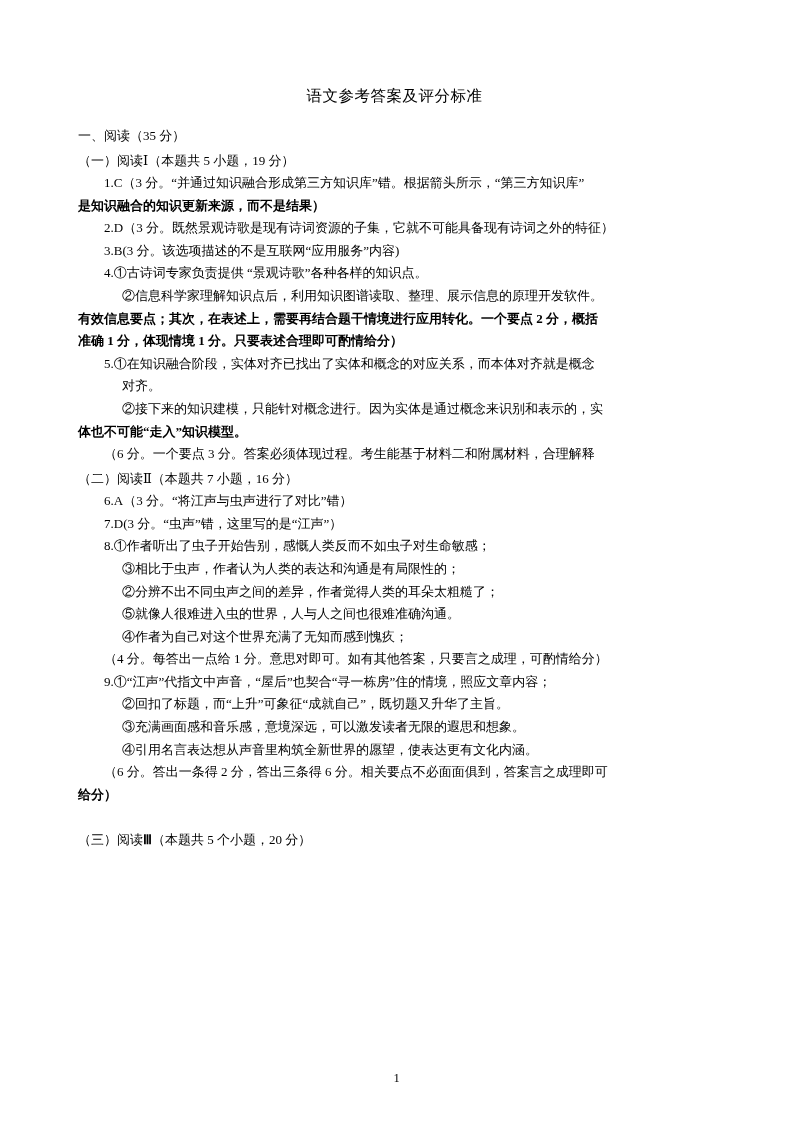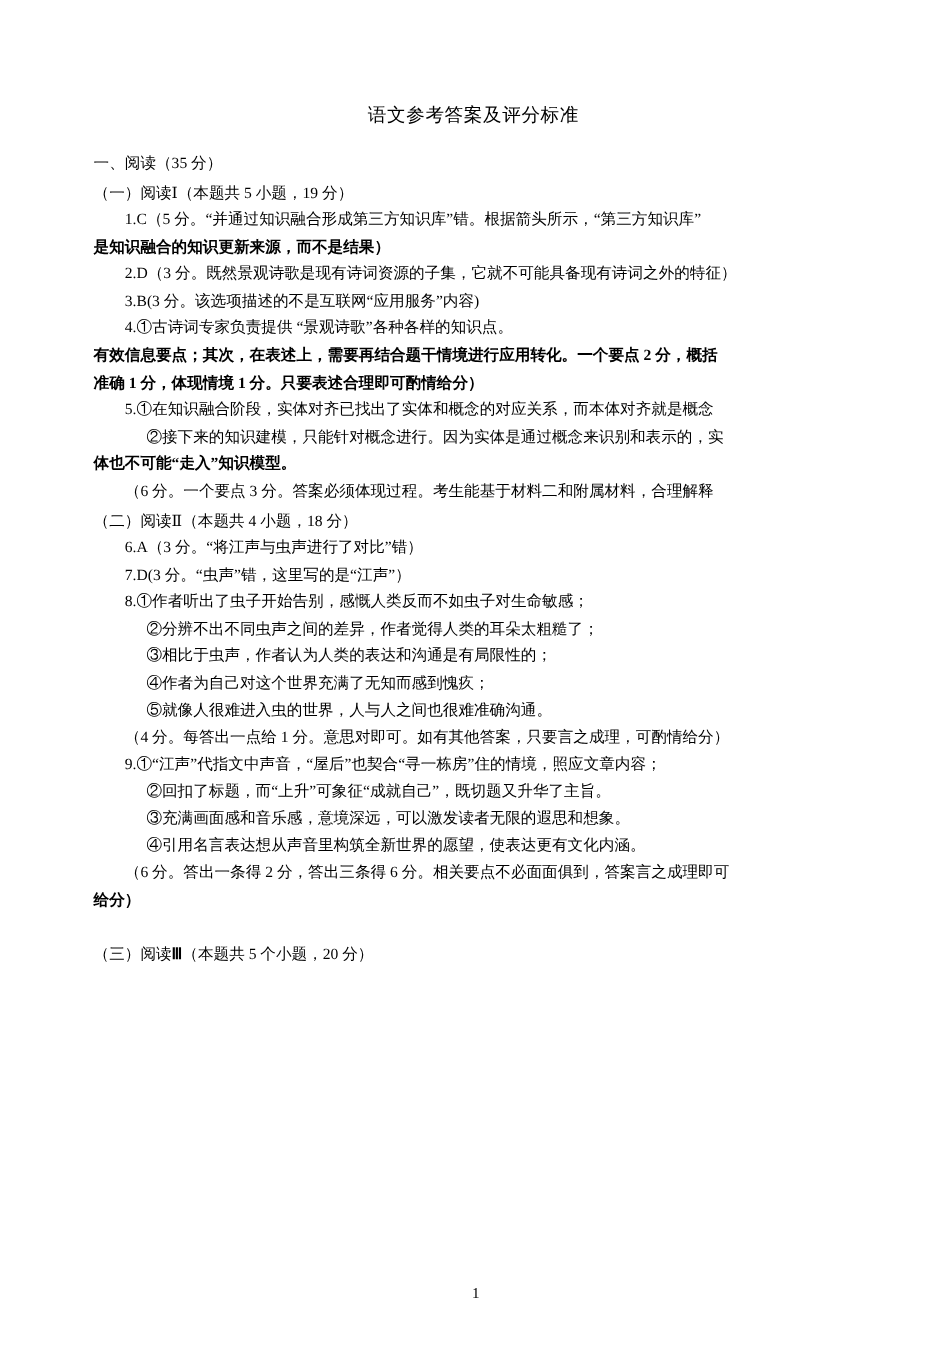--- a/index.html
+++ b/index.html
@@ -66,40 +66,42 @@
 </head>
 <body>
 
 <div class="page">
 
   <div class="doc-title">语文参考答案及评分标准</div>
 
   <p class="sec-head">一、阅读（35 分）</p>
 
   <p class="sec-head">（一）阅读Ⅰ（本题共 5 小题，19 分）</p>
-  <p class="ind2">1.C（5 分。“并通过知识融合形成第三方知识库”错。根据箭头所示，“第三方知识库”</p>
+  <p class="ind2">1.C（3 分。“并通过知识融合形成第三方知识库”错。根据箭头所示，“第三方知识库”</p>
   <p class="ind1">是知识融合的知识更新来源，而不是结果）</p>
   <p class="ind2">2.D（3 分。既然景观诗歌是现有诗词资源的子集，它就不可能具备现有诗词之外的特征）</p>
   <p class="ind2">3.B(3 分。该选项描述的不是互联网“应用服务”内容)</p>
   <p class="ind2">4.①古诗词专家负责提供 “景观诗歌”各种各样的知识点。</p>
+  <p class="ind3">②信息科学家理解知识点后，利用知识图谱读取、整理、展示信息的原理开发软件。</p>
   <p class="ind1">有效信息要点；其次，在表述上，需要再结合题干情境进行应用转化。一个要点 2 分，概括</p>
   <p class="ind1">准确 1 分，体现情境 1 分。只要表述合理即可酌情给分）</p>
   <p class="hang">5.①在知识融合阶段，实体对齐已找出了实体和概念的对应关系，而本体对齐就是概念</p>
+  <p class="ind3">对齐。</p>
   <p class="ind3">②接下来的知识建模，只能针对概念进行。因为实体是通过概念来识别和表示的，实</p>
   <p class="ind1">体也不可能“走入”知识模型。</p>
   <p class="ind2">（6 分。一个要点 3 分。答案必须体现过程。考生能基于材料二和附属材料，合理解释</p>
 
-  <p class="sec-head">（二）阅读Ⅱ（本题共 4 小题，18 分）</p>
+  <p class="sec-head">（二）阅读Ⅱ（本题共 7 小题，16 分）</p>
   <p class="ind2">6.A（3 分。“将江声与虫声进行了对比”错）</p>
   <p class="ind2">7.D(3 分。“虫声”错，这里写的是“江声”）</p>
   <p class="ind2">8.①作者听出了虫子开始告别，感慨人类反而不如虫子对生命敏感；</p>
+  <p class="ind3">③相比于虫声，作者认为人类的表达和沟通是有局限性的；</p>
   <p class="ind3">②分辨不出不同虫声之间的差异，作者觉得人类的耳朵太粗糙了；</p>
-  <p class="ind3">③相比于虫声，作者认为人类的表达和沟通是有局限性的；</p>
+  <p class="ind3">⑤就像人很难进入虫的世界，人与人之间也很难准确沟通。</p>
   <p class="ind3">④作者为自己对这个世界充满了无知而感到愧疚；</p>
-  <p class="ind3">⑤就像人很难进入虫的世界，人与人之间也很难准确沟通。</p>
   <p class="ind2">（4 分。每答出一点给 1 分。意思对即可。如有其他答案，只要言之成理，可酌情给分）</p>
   <p class="ind2">9.①“江声”代指文中声音，“屋后”也契合“寻一栋房”住的情境，照应文章内容；</p>
   <p class="ind3">②回扣了标题，而“上升”可象征“成就自己”，既切题又升华了主旨。</p>
   <p class="ind3">③充满画面感和音乐感，意境深远，可以激发读者无限的遐思和想象。</p>
   <p class="ind3">④引用名言表达想从声音里构筑全新世界的愿望，使表达更有文化内涵。</p>
   <p class="ind2">（6 分。答出一条得 2 分，答出三条得 6 分。相关要点不必面面俱到，答案言之成理即可</p>
   <p class="ind1">给分）</p>
 
   <div class="gap"></div>
   <div class="gap"></div>

